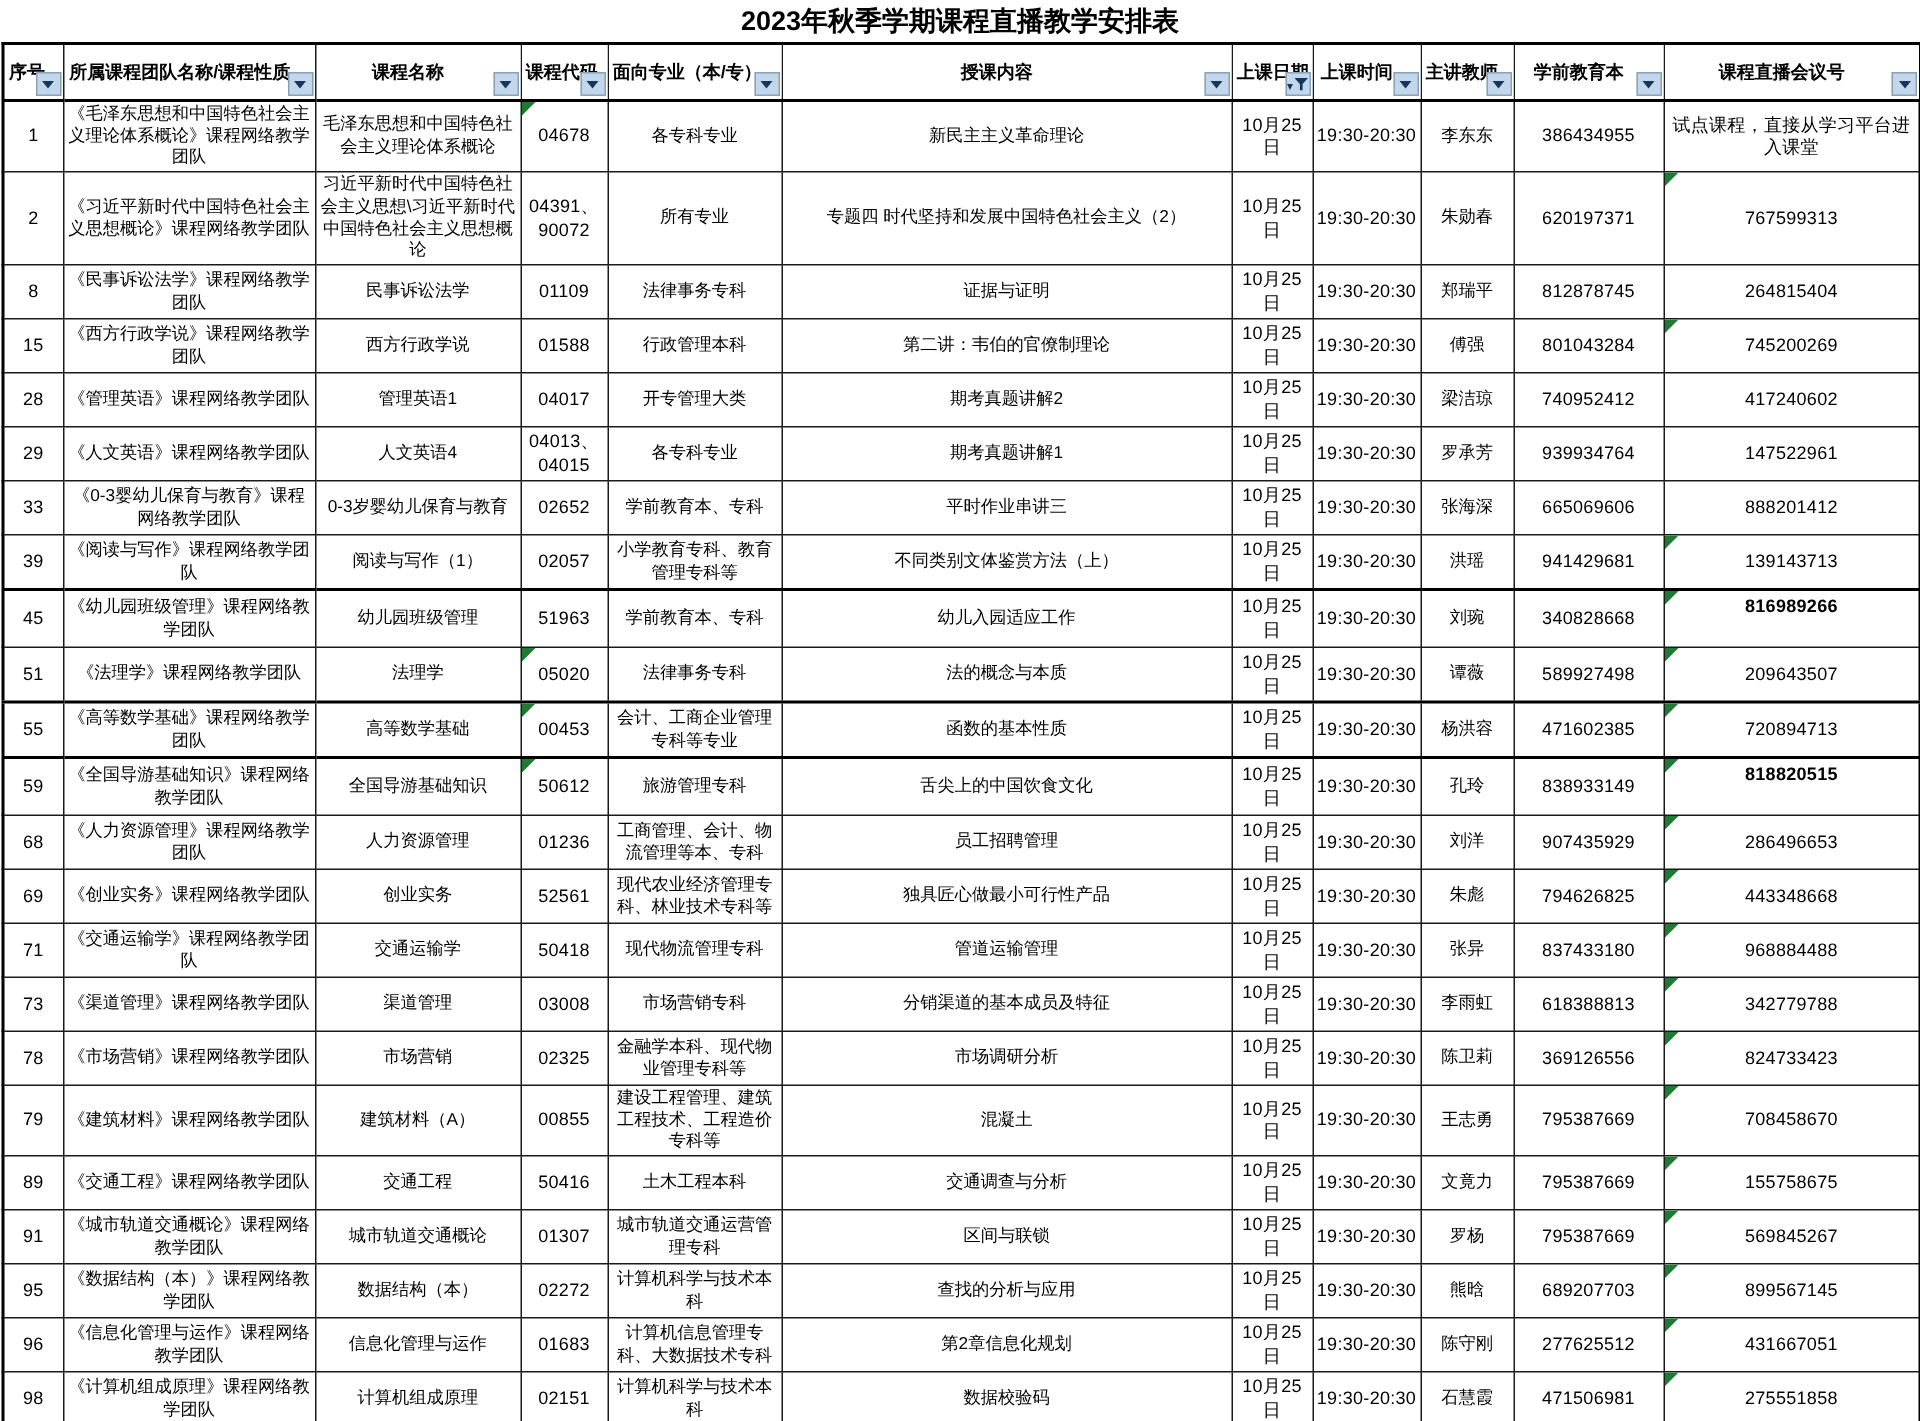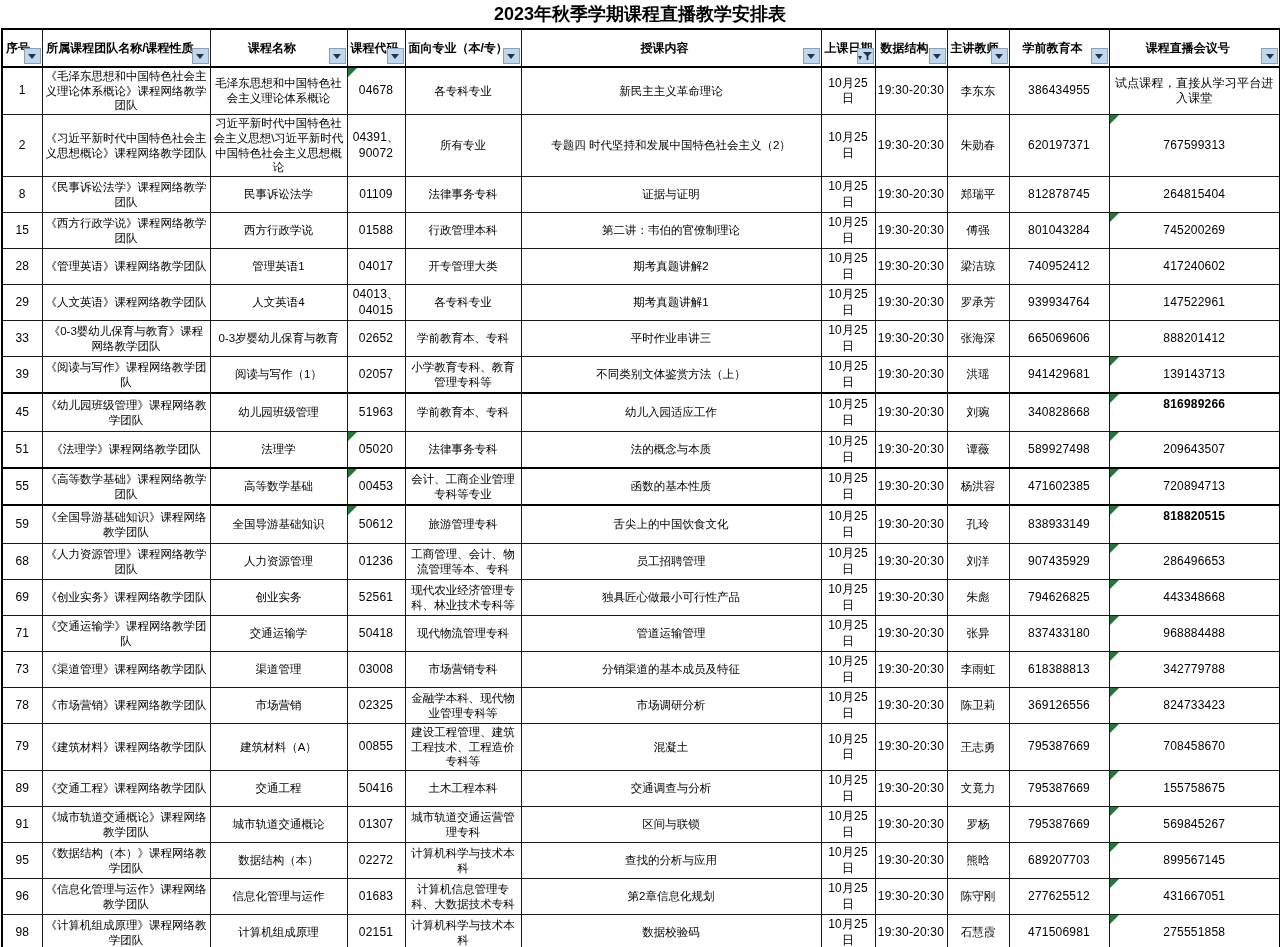--- a/index.html
+++ b/index.html
@@ -83,21 +83,21 @@
         <th class="clipleft">
             <span class="hlabel">上课日期</span>
             <span class="fbtn filtered">
               <span class="mini-arrow"></span>
               <svg width="9" height="9" viewBox="0 0 10 10">
                 <polygon points="0,0 10,0 6,4.5 6,9 4,9 4,4.5" fill="#17365d"></polygon>
               </svg>
             </span>
           </th>
         <th>
-            <span class="hlabel">数据结构</span>
+            <span class="hlabel">上课时间</span>
             <span class="fbtn">
               <span class="arrow-down"></span>
             </span>
           </th>
         <th class="clipleft">
             <span class="hlabel">主讲教师</span>
             <span class="fbtn">
               <span class="arrow-down"></span>
             </span>
           </th>

